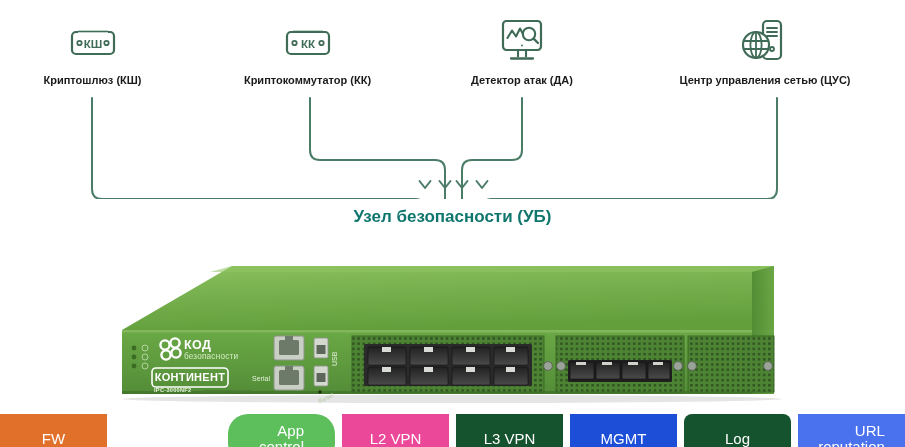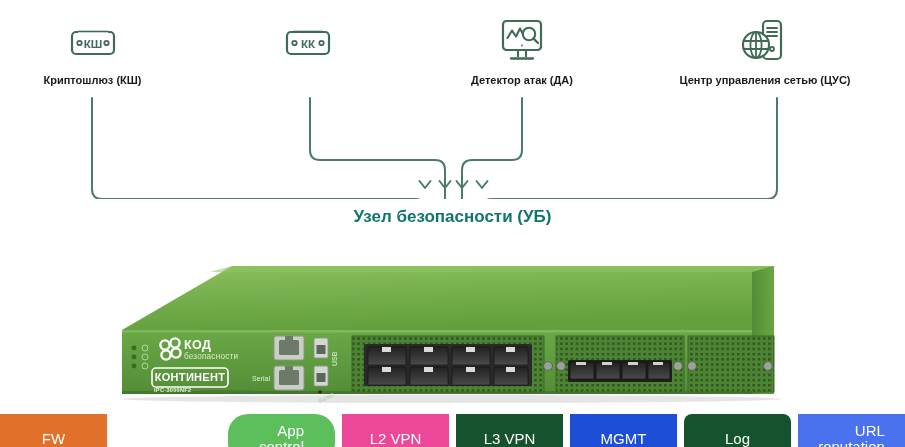--- a/index.html
+++ b/index.html
@@ -72,20 +72,21 @@
     <div class="node n1">
       <div class="ico">
         <svg width="54" height="36" viewBox="0 0 54 36">
           <rect x="6" y="8" width="42" height="22" rx="4" ry="4" fill="none" stroke="#3f6b57" stroke-width="2.2"></rect>
           <path d="M12 7.5 L42 7.5" fill="none" stroke="#3f6b57" stroke-width="1.6"></path>
           <circle cx="13.5" cy="19" r="2.2" fill="none" stroke="#3f6b57" stroke-width="1.8"></circle>
           <circle cx="40.5" cy="19" r="2.2" fill="none" stroke="#3f6b57" stroke-width="1.8"></circle>
           <text x="27" y="24" text-anchor="middle" font-family="'Liberation Sans',sans-serif" font-size="11.5" font-weight="bold" fill="#3f6b57">КК</text>
         </svg>
       </div>
+      <div class="cap">Криптокоммутатор (КК)</div>
     </div>
 
     <div class="node n2">
       <div class="ico">
         <svg width="52" height="48" viewBox="0 0 52 48">
           <rect x="7" y="3" width="38" height="29" rx="3.5" ry="3.5" fill="none" stroke="#3f6b57" stroke-width="2.2"></rect>
           <path d="M11.5 20 L16 12.5 L20 18.5 L24 10.5 L27 16" fill="none" stroke="#3f6b57" stroke-width="2.1" stroke-linejoin="round" stroke-linecap="round"></path>
           <circle cx="33" cy="16" r="6.2" fill="none" stroke="#3f6b57" stroke-width="2.1"></circle>
           <path d="M37.6 20.6 L42 25" fill="none" stroke="#3f6b57" stroke-width="2.3" stroke-linecap="round"></path>
           <circle cx="26" cy="27.5" r="0.9" fill="#3f6b57"></circle>

